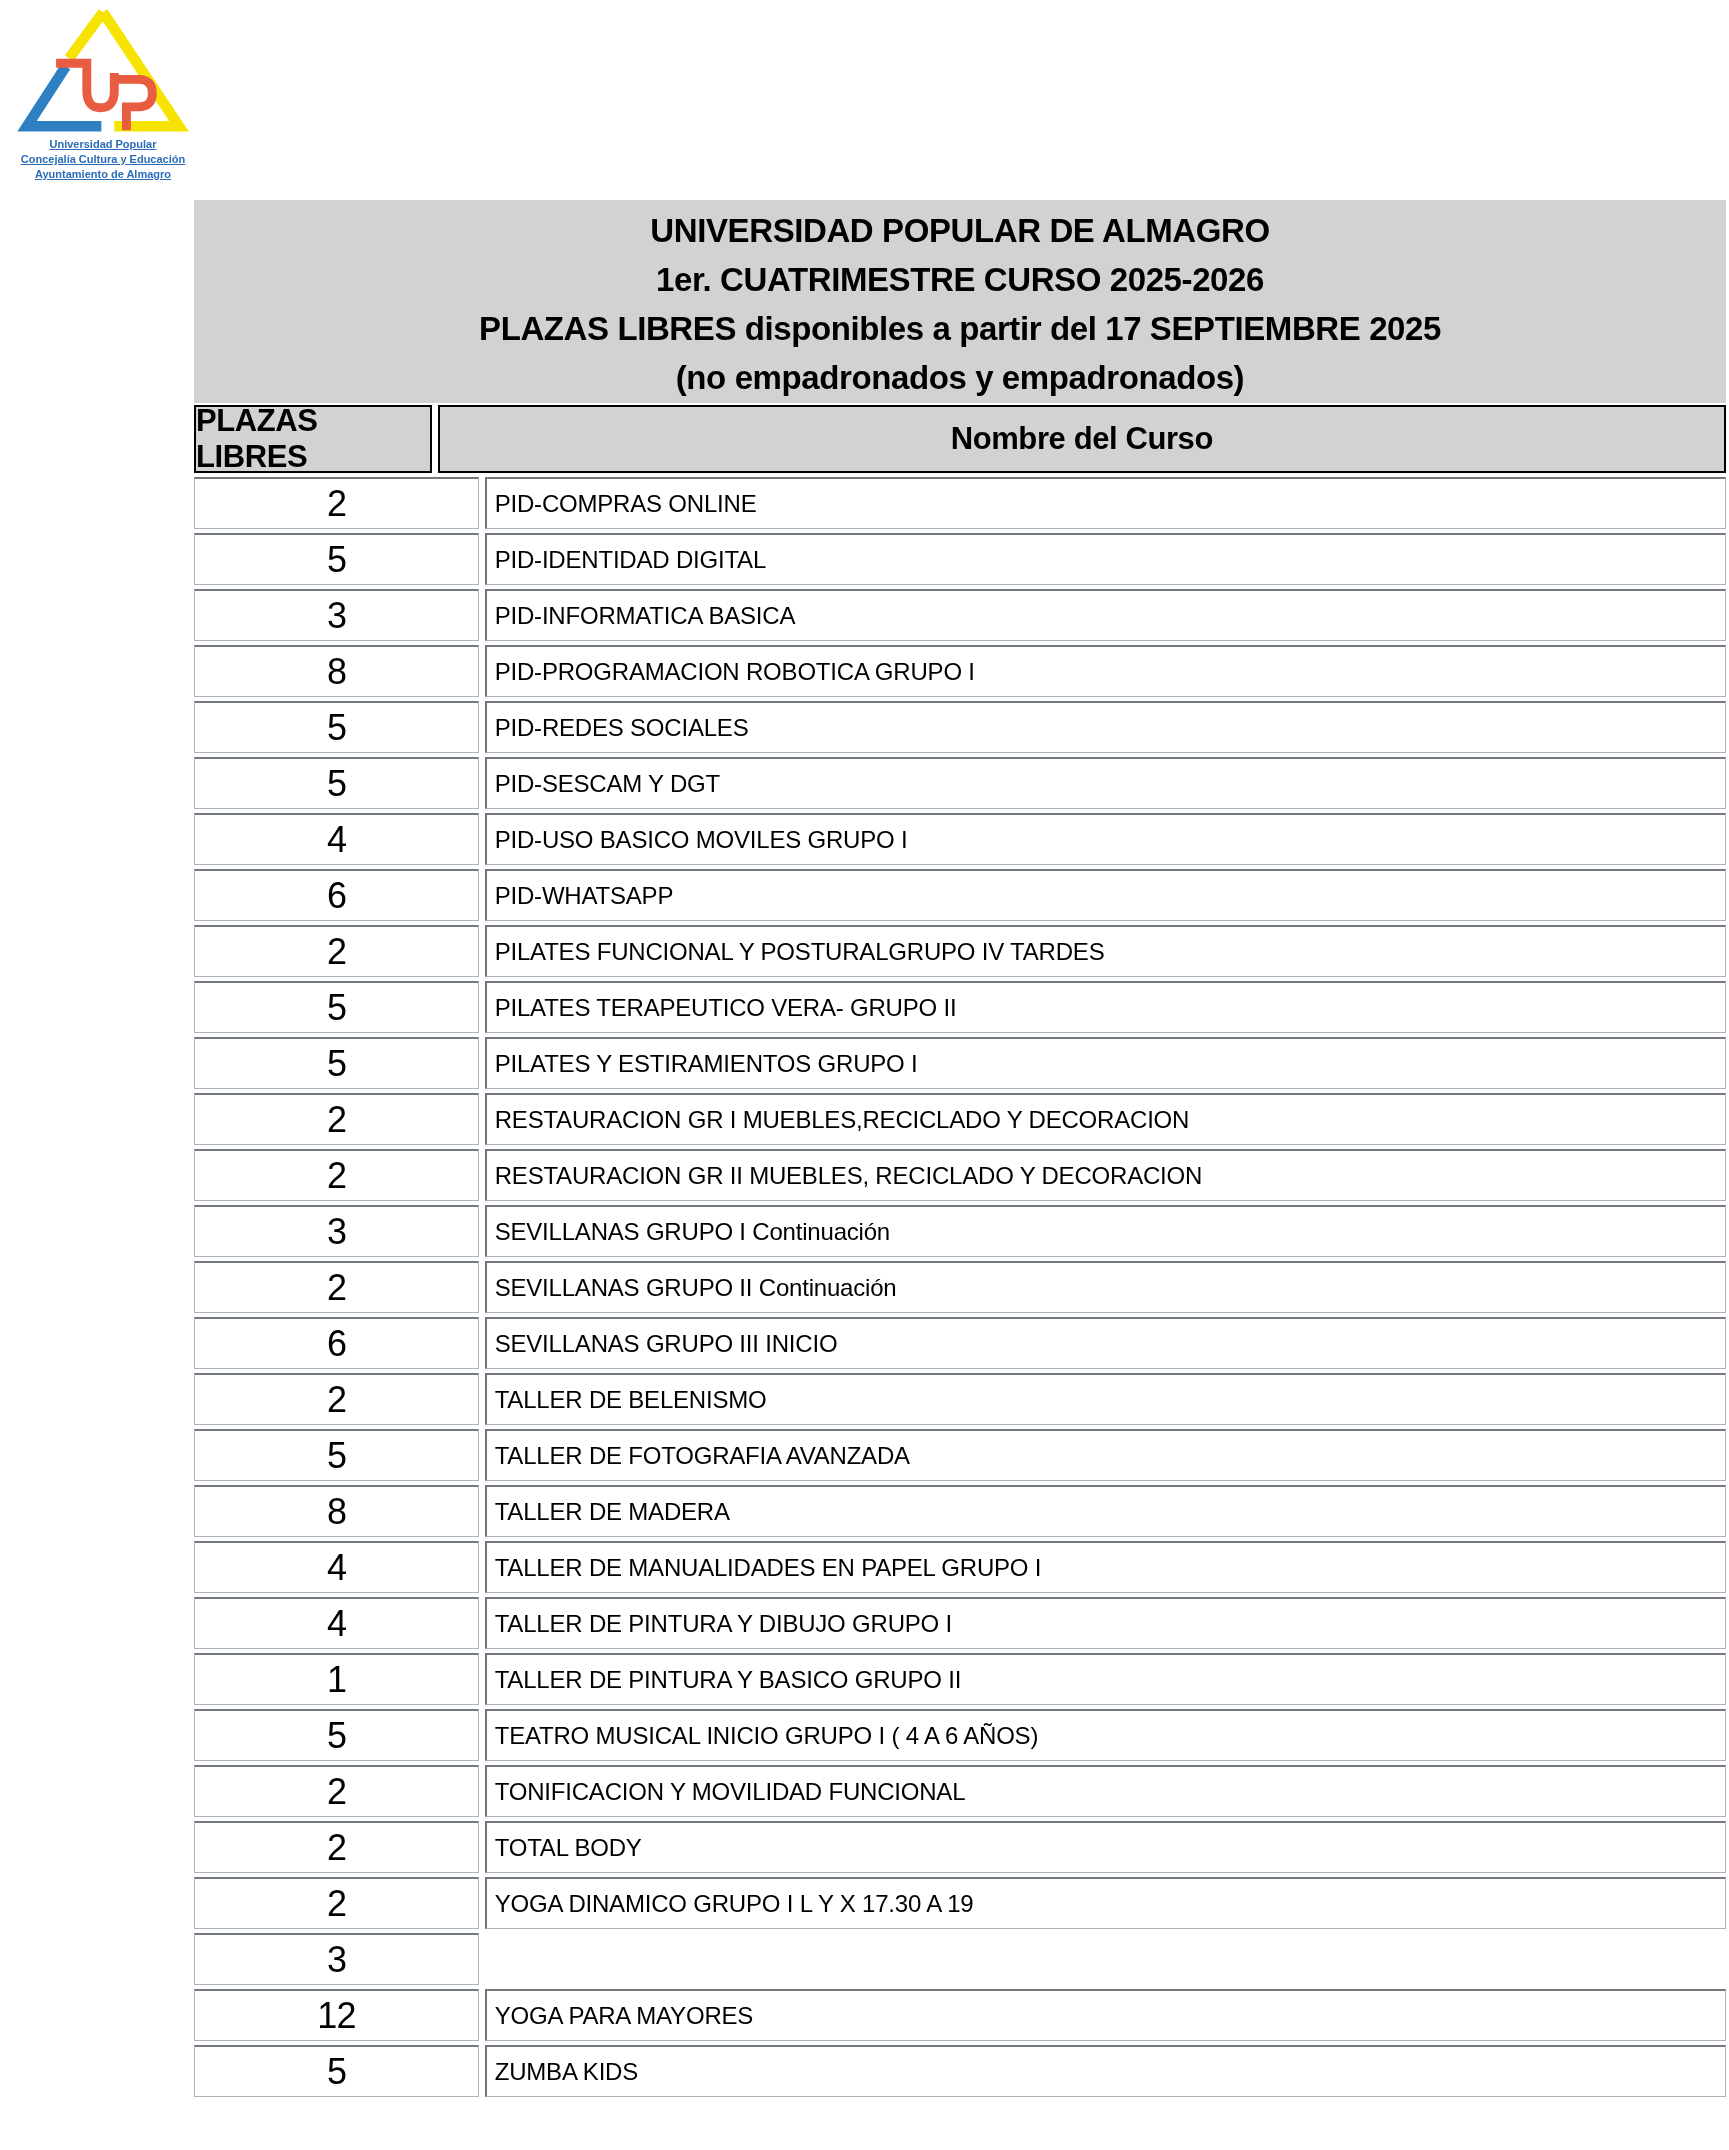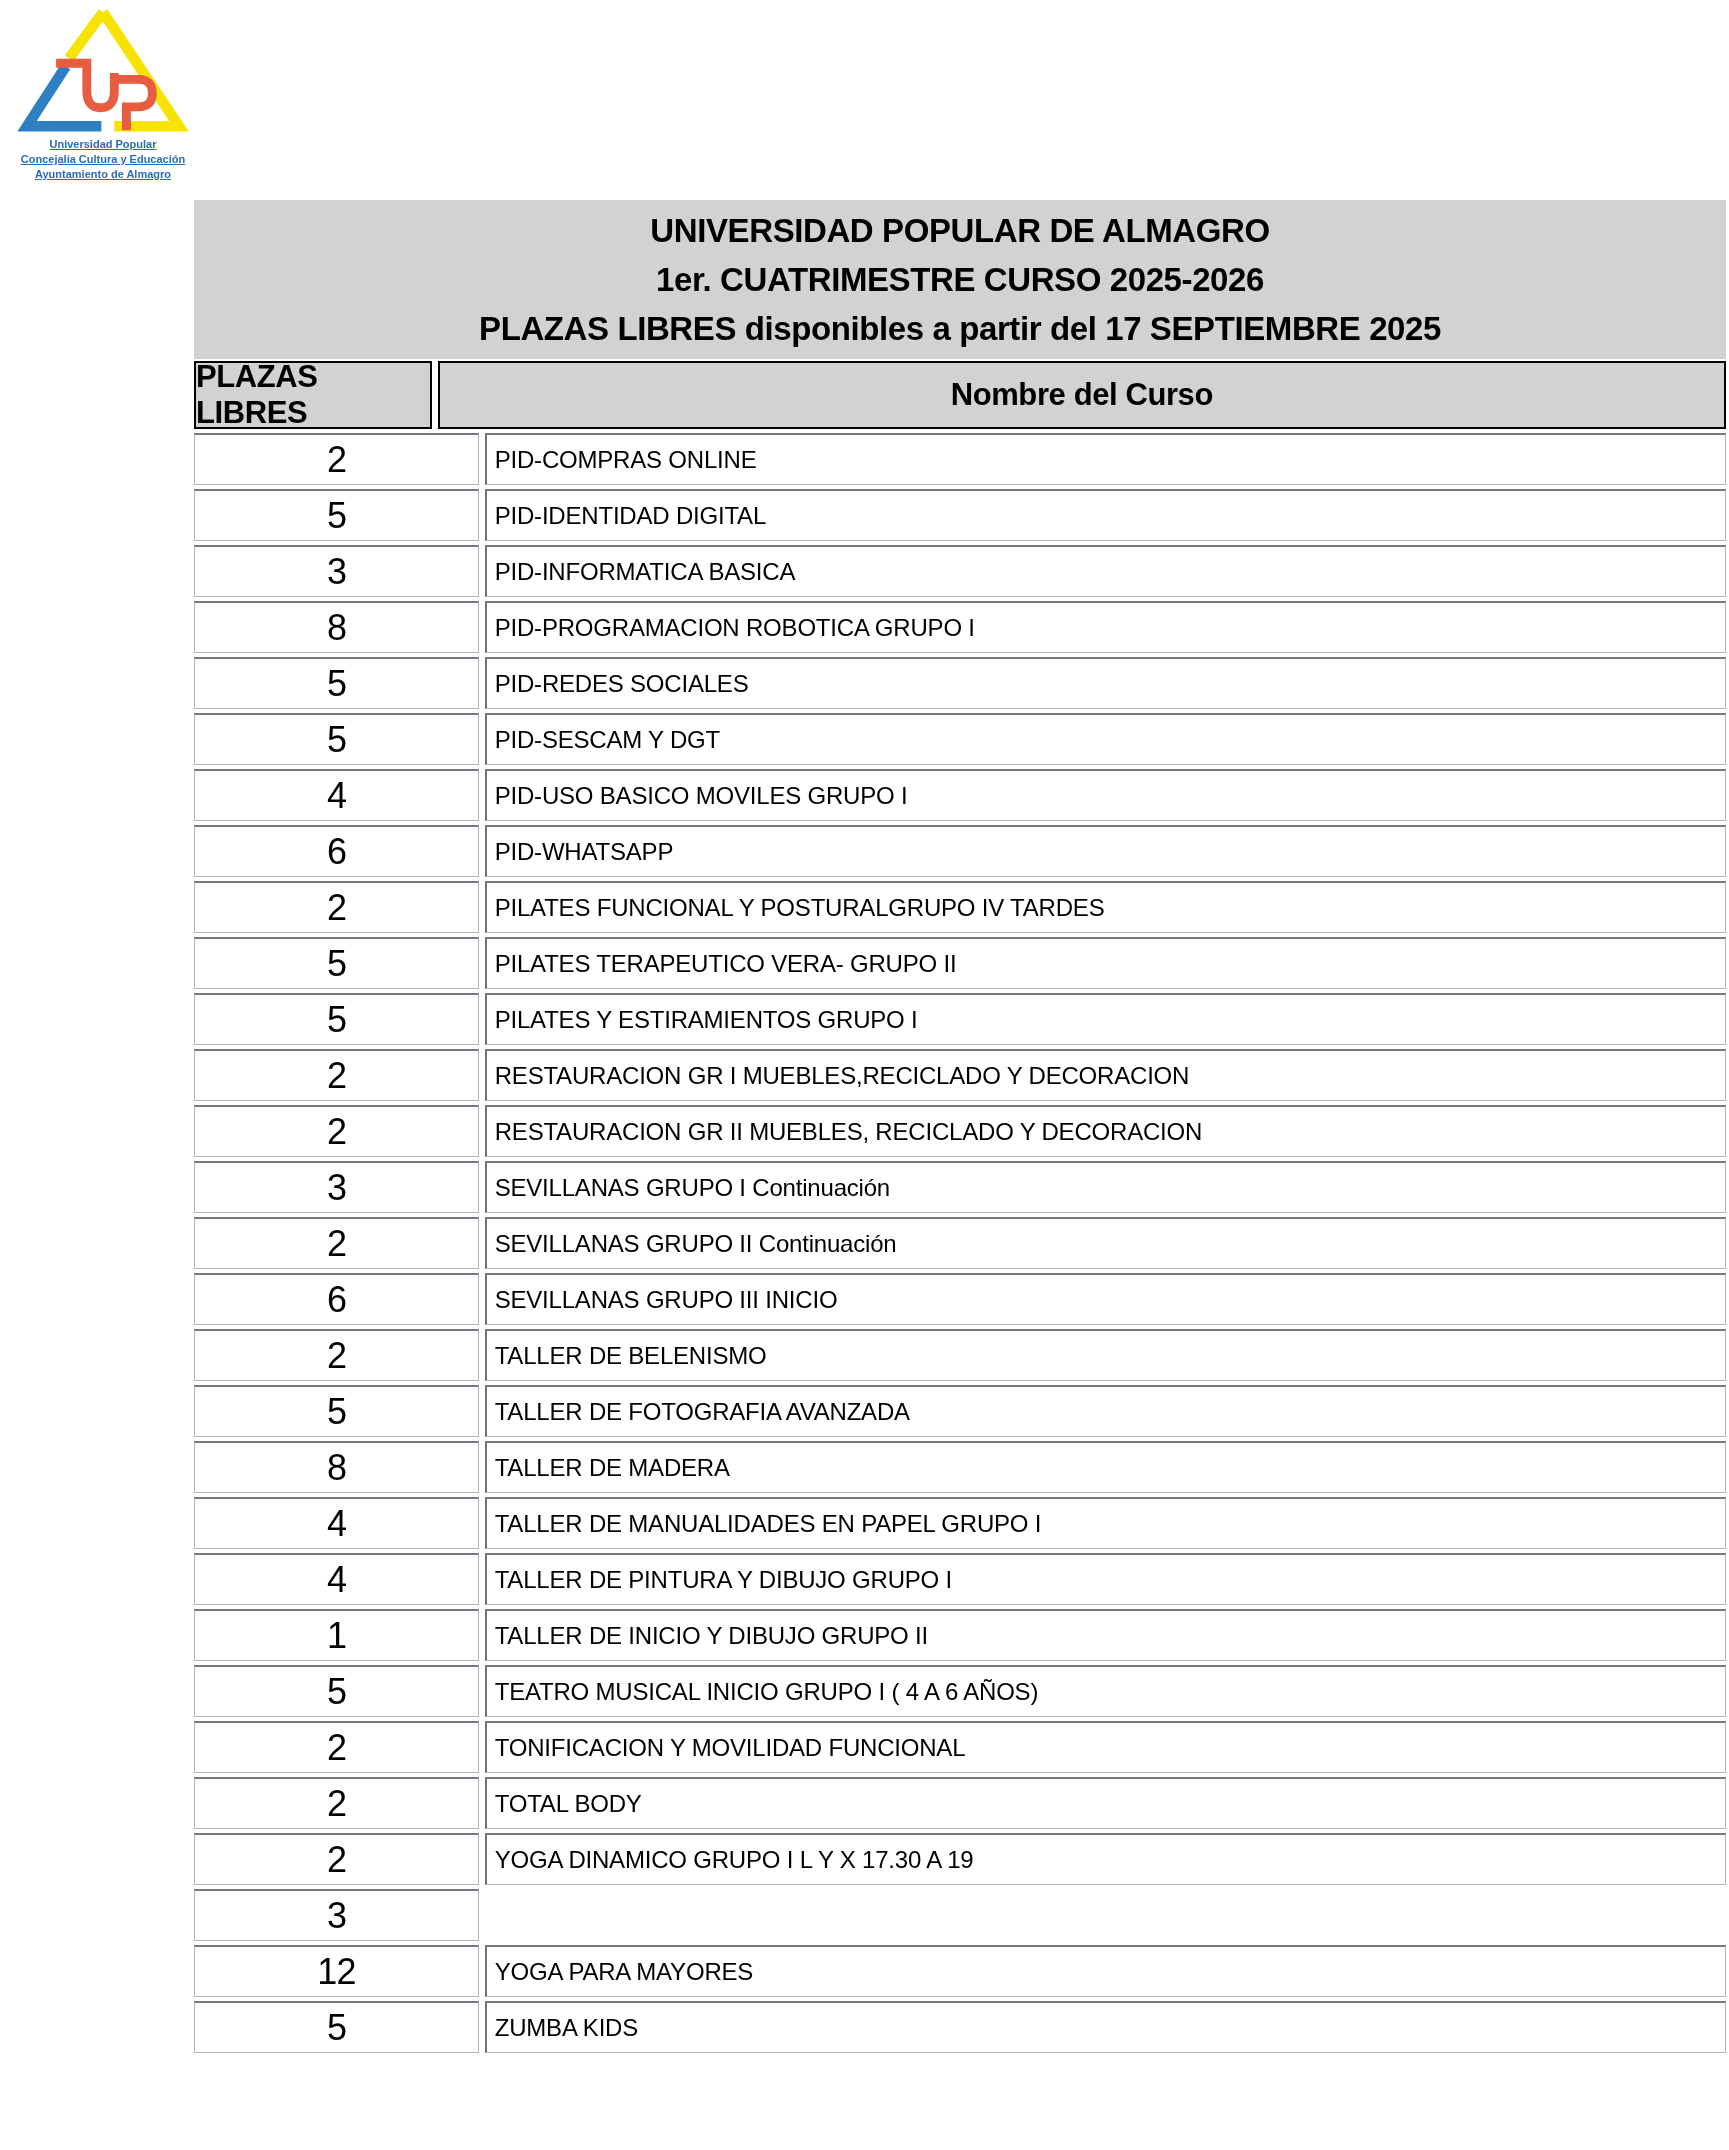--- a/index.html
+++ b/index.html
@@ -17,21 +17,21 @@
   .logo{position:absolute;left:6.5px;top:4.9px;width:193px;}
   .logo svg{display:block;margin:0 auto;}
   .logo-text{margin-top:1.6px;text-align:center;color:#2b6cb8;font-weight:bold;
              font-size:11px;line-height:14.6px;letter-spacing:0;text-decoration:underline;}
 
   
   .table-area{position:absolute;left:194px;top:200px;width:1532px;}
 
   .title-block{
     box-sizing:border-box;
-    height:159px;background:#d3d2d2;
+    height:203px;background:#d3d2d2;
     text-align:center;padding-top:5.7px;
   }
   .title-line{font-weight:bold;font-size:33px;line-height:49px;letter-spacing:-0.4px;}
 
   .header-row{display:flex;gap:5.7px;margin-top:2.4px;}
   .hcell{
     box-sizing:border-box;height:68px;
     background:#d3d2d2;border:2.4px solid #000000;
     display:flex;align-items:center;justify-content:center;
     font-weight:bold;font-size:31px;letter-spacing:-0.4px;
@@ -167,21 +167,21 @@
         <div class="row">
           <div class="cell num">4</div>
           <div class="cell name">TALLER DE MANUALIDADES EN PAPEL GRUPO I</div>
         </div>
         <div class="row">
           <div class="cell num">4</div>
           <div class="cell name">TALLER DE PINTURA Y DIBUJO GRUPO I</div>
         </div>
         <div class="row">
           <div class="cell num">1</div>
-          <div class="cell name">TALLER DE INICIO Y DIBUJO GRUPO II</div>
+          <div class="cell name">TALLER DE PINTURA Y BASICO GRUPO II</div>
         </div>
         <div class="row">
           <div class="cell num">5</div>
           <div class="cell name">TEATRO MUSICAL INICIO GRUPO I ( 4 A 6 AÑOS)</div>
         </div>
         <div class="row">
           <div class="cell num">2</div>
           <div class="cell name">TONIFICACION Y MOVILIDAD FUNCIONAL</div>
         </div>
         <div class="row">

